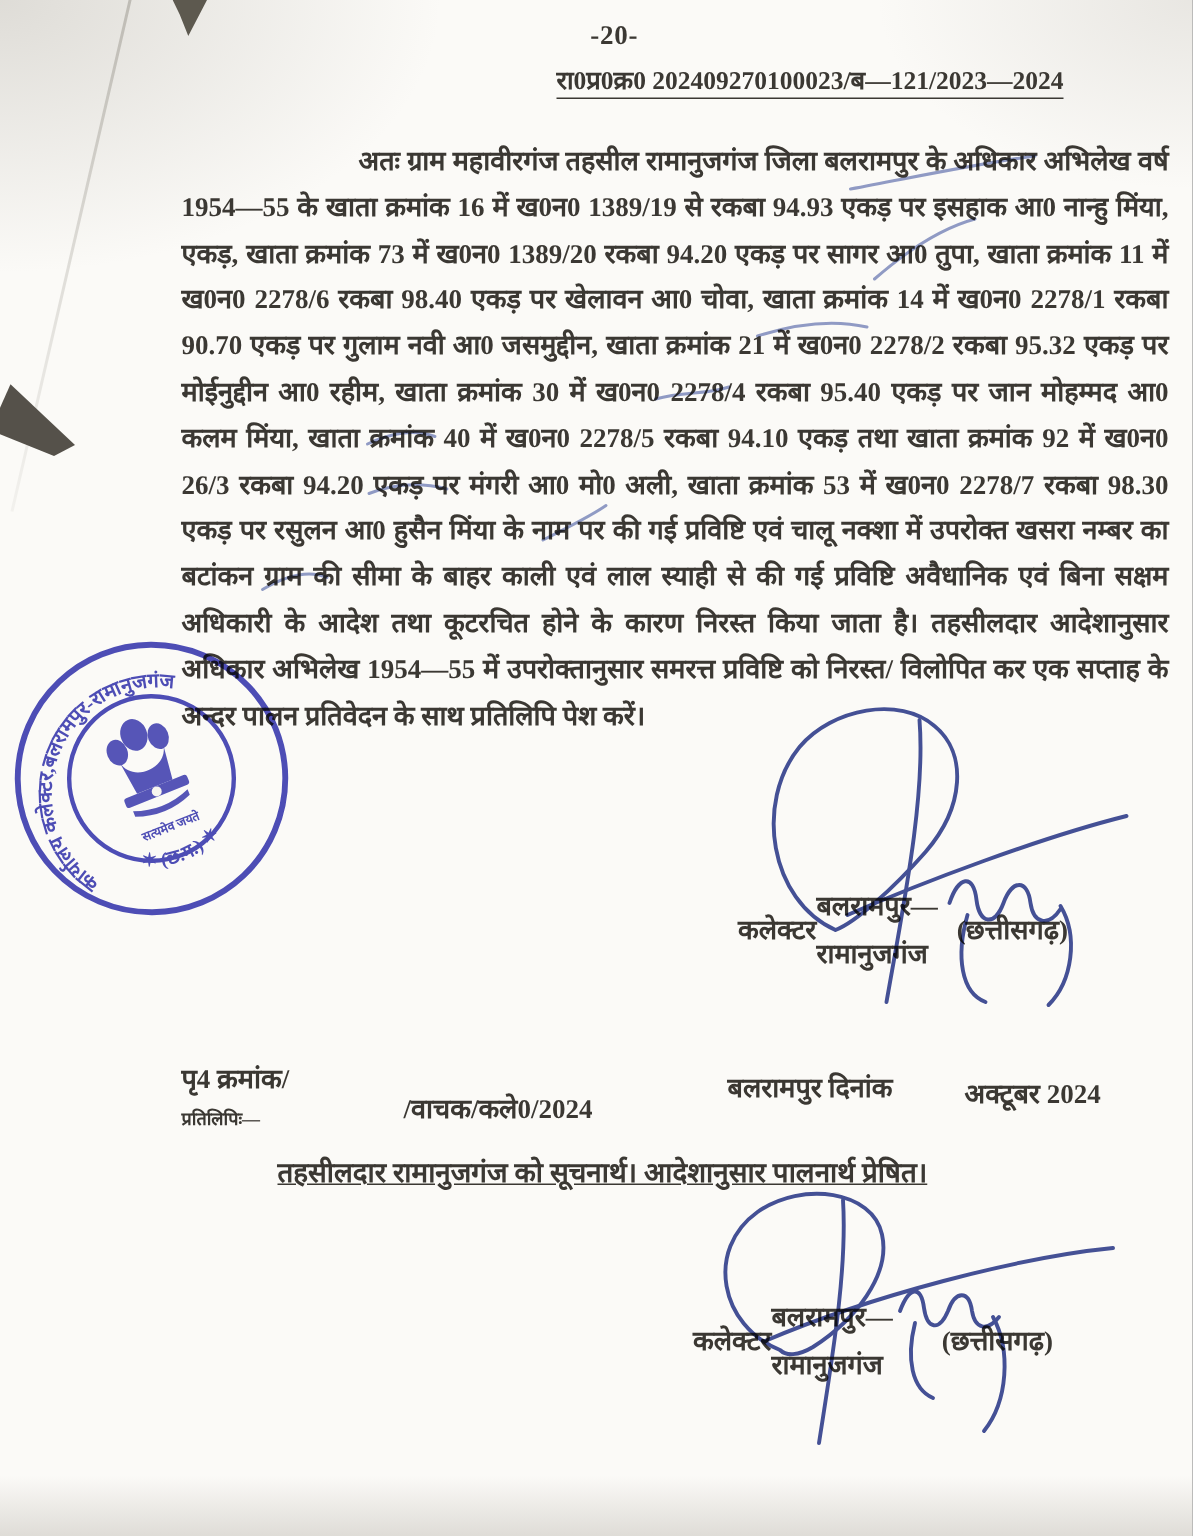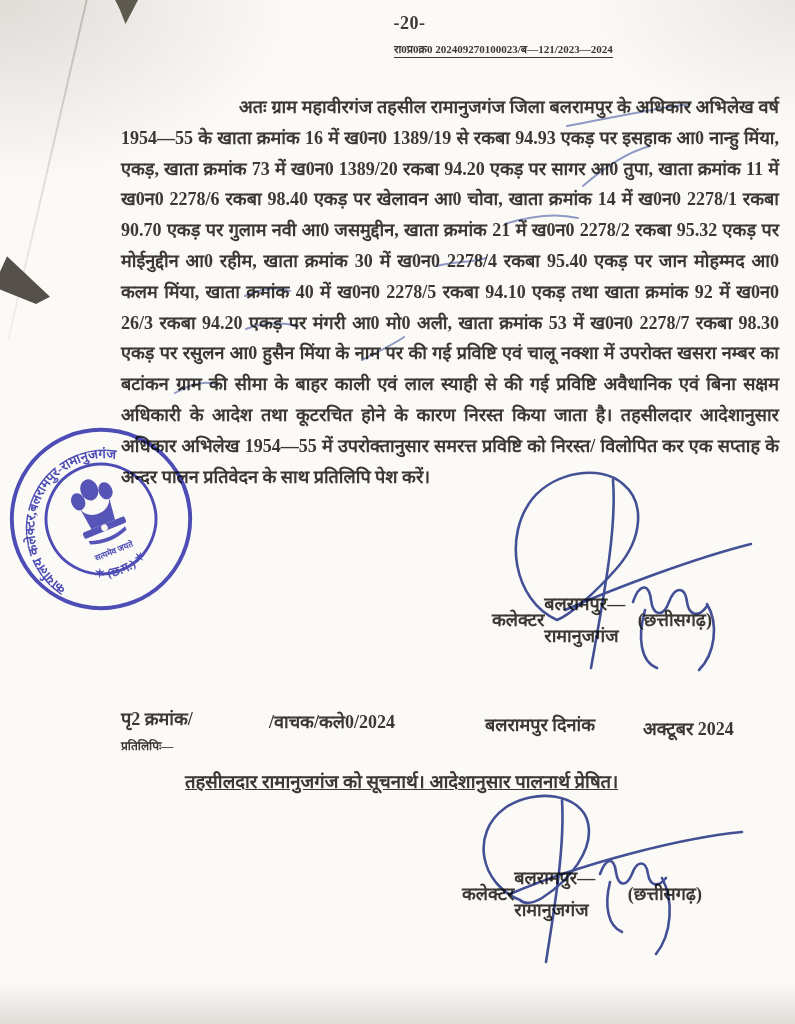--- a/index.html
+++ b/index.html
@@ -11,34 +11,34 @@
       radial-gradient(ellipse 420px 260px at 0% 0%, rgba(176,172,163,.38), rgba(176,172,163,0) 70%),
       radial-gradient(ellipse 300px 180px at 100% 0%, rgba(190,186,178,.30), rgba(190,186,178,0) 70%),
       linear-gradient(to top, rgba(188,184,176,.45), rgba(188,184,176,0) 40px),
       #fbfaf7;
     overflow:hidden;
     color:#3b3833;
   }
   .abs { position:absolute; }
   .ink { color:#3b3833; font-weight:600; }
   .page-number { top:13px; left:0; width:100%; text-align:center; font-size:18px; font-weight:700; letter-spacing:.5px;margin-left:12px; }
-  .case-number { top:41px; left:394px; font-size:11px; font-weight:700; border-bottom:1.6px solid #3b3833; padding-bottom:1px; }
+  .case-number { top:41px; left:371px; font-size:17px; font-weight:700; border-bottom:1.6px solid #3b3833; padding-bottom:1px; }
   .body-para {
     top:92px; left:121px; width:658px;
     font-size:18px; line-height:30.8px; text-align:justify; text-indent:118px;
     font-weight:600;
   }
   .order-line { top:536px; left:240px; font-size:18px; font-weight:600; }
   .sig-block { display:flex; flex-direction:row; align-items:center; font-weight:600; font-size:18px; }
   .sig-block > div { line-height:32px; }
   .sig-top { top:588px; left:492px; width:220px; }
   .sig-bottom { top:862px; left:462px; width:240px; }
   .footer-row { top:706px; left:121px; width:660px; font-size:18px; font-weight:600; }
   .footer-row .memo-label { position:absolute; left:0; top:0; }
-  .footer-row .memo-value { position:absolute; left:148px; top:3px; }
+  .footer-row .memo-value { position:absolute; left:148px; top:20px; }
   .footer-row .place-label { position:absolute; left:364px; top:6px; }
   .footer-row .date-value { position:absolute; left:522px; top:10px; }
   .copy-label { top:737px; left:121px; font-size:12px; font-weight:600; }
   .copy-text { top:768px; left:185px; font-size:18.5px; font-weight:600;text-decoration:underline; }
   .seal-wrap { top:421px; left:3px; width:196px; height:196px; transform:rotate(-22deg); opacity:.92; mix-blend-mode:multiply; }
   .sig-svg { mix-blend-mode:multiply; }
   .crease {
     top:-10px; left:88px; width:2px; height:360px;
     background:linear-gradient(to bottom, rgba(140,136,126,.45), rgba(140,136,126,.08));
     transform:rotate(13deg); transform-origin:top left;
@@ -63,21 +63,21 @@
 
   <div class="abs body-para ink">अतः ग्राम महावीरगंज तहसील रामानुजगंज जिला बलरामपुर के अधिकार अभिलेख वर्ष 1954—55 के खाता क्रमांक 16 में ख0न0 1389/19 से रकबा 94.93 एकड़ पर इसहाक आ0 नान्हु मिंया, एकड़, खाता क्रमांक 73 में ख0न0 1389/20 रकबा 94.20 एकड़ पर सागर आ0 तुपा, खाता क्रमांक 11 में ख0न0 2278/6 रकबा 98.40 एकड़ पर खेलावन आ0 चोवा, खाता क्रमांक 14 में ख0न0 2278/1 रकबा 90.70 एकड़ पर गुलाम नवी आ0 जसमुद्दीन, खाता क्रमांक 21 में ख0न0 2278/2 रकबा 95.32 एकड़ पर मोईनुद्दीन आ0 रहीम, खाता क्रमांक 30 में ख0न0 2278/4 रकबा 95.40 एकड़ पर जान मोहम्मद आ0 कलम मिंया, खाता क्रमांक 40 में ख0न0 2278/5 रकबा 94.10 एकड़  तथा खाता क्रमांक 92 में ख0न0 26/3 रकबा 94.20 एकड़ पर मंगरी आ0 मो0 अली, खाता क्रमांक 53 में ख0न0 2278/7 रकबा 98.30 एकड़ पर रसुलन आ0 हुसैन मिंया के नाम पर की गई प्रविष्टि एवं चालू नक्शा में उपरोक्त खसरा नम्बर का बटांकन ग्राम की सीमा के बाहर काली एवं लाल स्याही से की गई प्रविष्टि अवैधानिक एवं बिना सक्षम अधिकारी के आदेश तथा कूटरचित होने के कारण निरस्त किया जाता है। तहसीलदार आदेशानुसार अधिकार अभिलेख 1954—55 में उपरोक्तानुसार समरत्त प्रविष्टि को निरस्त/ विलोपित कर एक सप्ताह के अन्दर पालन प्रतिवेदन के साथ प्रतिलिपि पेश करें।</div>
 
   <div class="abs sig-block sig-top">
     <div>कलेक्टर</div>
     <div>बलरामपुर—रामानुजगंज</div>
     <div>(छत्तीसगढ़)</div>
   </div>
 
   <div class="abs footer-row">
-    <span class="memo-label">पृ2 क्रमांक/</span>
+    <span class="memo-label">पृ4 क्रमांक/</span>
     <span class="memo-value">/वाचक/कले0/2024</span>
     <span class="place-label">बलरामपुर दिनांक</span>
     <span class="date-value">अक्टूबर 2024</span>
   </div>
   <div class="abs copy-label ink">प्रतिलिपिः—</div>
   <div class="abs copy-text ink">तहसीलदार रामानुजगंज को सूचनार्थ। आदेशानुसार पालनार्थ प्रेषित।</div>
 
   <div class="abs sig-block sig-bottom">
     <div>कलेक्टर</div>
     <div>बलरामपुर—रामानुजगंज</div>

